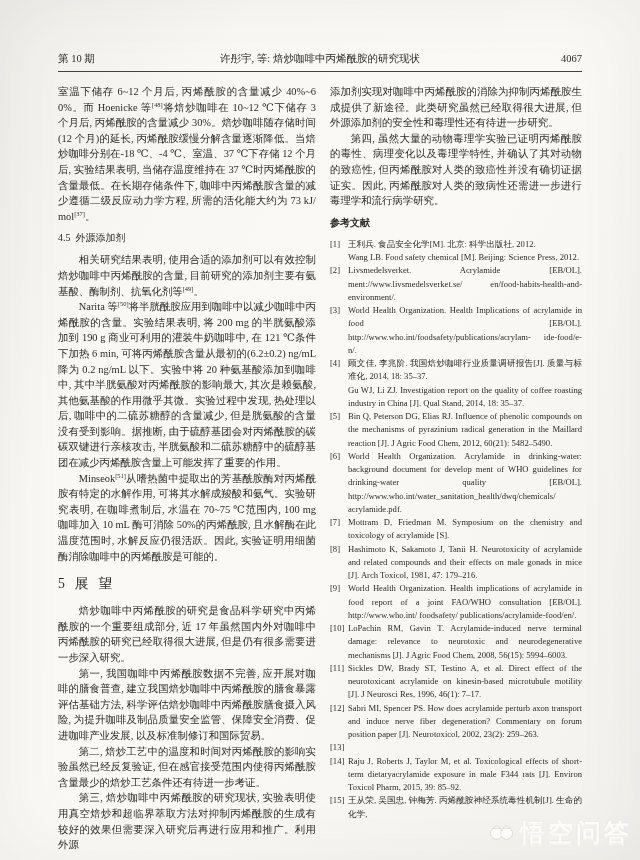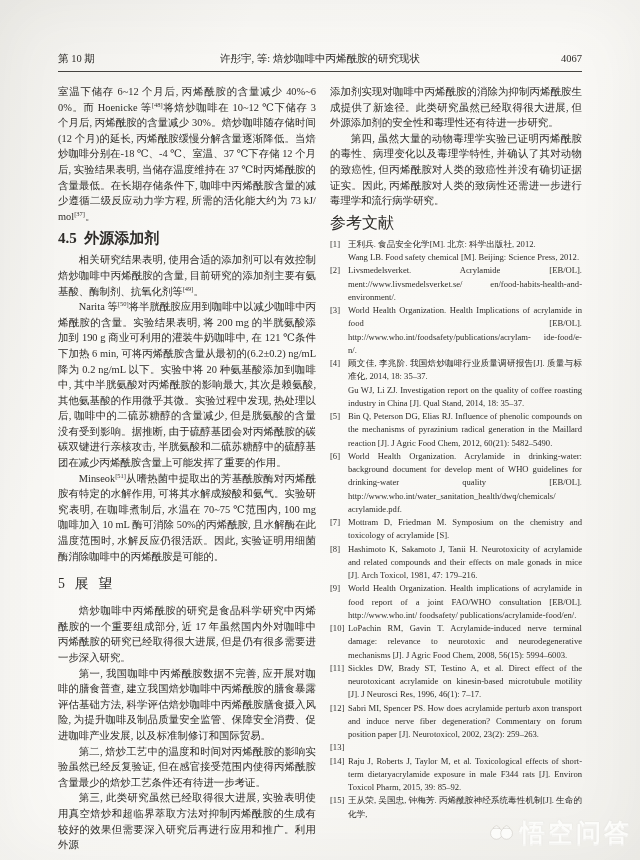--- a/index.html
+++ b/index.html
@@ -29,30 +29,30 @@
     display:flex;gap:14px;
   }
   .col-left{width:258px;}
   .col-right{width:252px;}
   .p,.p-cont{
     font-size:10.4px;line-height:15.6px;text-align:justify;
     word-break:break-all;overflow-wrap:anywhere;margin:0;
   }
   .p{text-indent:2em;}
   .h2{
-    font-weight:bold;font-size:15px;line-height:14px;
+    font-weight:normal;font-size:10px;line-height:14px;
     margin:7px 0 7px;white-space:pre;
   }
   .h1{
     font-weight:normal;font-size:13.8px;line-height:17px;
     margin:11px 0 11px;white-space:pre;letter-spacing:1px;
   }
   sup.cite{font-size:0.62em;vertical-align:super;line-height:0;}
   .refs-heading{
-    font-weight:normal;font-size:16px;line-height:14px;margin:7px 0 8px;
+    font-weight:bold;font-size:10px;line-height:14px;margin:7px 0 8px;
   }
   .ref-item{
     display:flex;font-size:8.6px;line-height:13.25px;margin:0;
   }
   .ref-num{flex:0 0 18px;}
   .ref-text{flex:1;text-align:justify;overflow-wrap:anywhere;}
   .ref-entry{margin:0;}
   .watermark{
     position:absolute;right:8px;bottom:11px;
     display:flex;align-items:center;gap:5px;
@@ -79,21 +79,21 @@
     <div class="col col-left">
         <div class="p-cont">室温下储存 6~12 个月后, 丙烯酰胺的含量减少 40%~60%。而 Hoenicke 等<sup class="cite">[48]</sup>将焙炒咖啡在 10~12 ℃下储存 3 个月后, 丙烯酰胺的含量减少 30%。焙炒咖啡随存储时间(12 个月)的延长, 丙烯酰胺缓慢分解含量逐渐降低。当焙炒咖啡分别在-18 ℃、-4 ℃、室温、37 ℃下存储 12 个月后, 实验结果表明, 当储存温度维持在 37 ℃时丙烯酰胺的含量最低。在长期存储条件下, 咖啡中丙烯酰胺含量的减少遵循二级反应动力学方程, 所需的活化能大约为 73 kJ/mol<sup class="cite">[37]</sup>。</div>
         <div class="h2">4.5  外源添加剂</div>
         <div class="p">相关研究结果表明, 使用合适的添加剂可以有效控制焙炒咖啡中丙烯酰胺的含量, 目前研究的添加剂主要有氨基酸、酶制剂、抗氧化剂等<sup class="cite">[49]</sup>。</div>
         <div class="p">Narita 等<sup class="cite">[50]</sup>将半胱酰胺应用到咖啡中以减少咖啡中丙烯酰胺的含量。实验结果表明, 将 200 mg 的半胱氨酸添加到 190 g 商业可利用的灌装牛奶咖啡中, 在 121 ℃条件下加热 6 min, 可将丙烯酰胺含量从最初的(6.2±0.2) ng/mL 降为 0.2 ng/mL 以下。实验中将 20 种氨基酸添加到咖啡中, 其中半胱氨酸对丙烯酰胺的影响最大, 其次是赖氨酸, 其他氨基酸的作用微乎其微。实验过程中发现, 热处理以后, 咖啡中的二硫苏糖醇的含量减少, 但是胱氨酸的含量没有受到影响。据推断, 由于硫醇基团会对丙烯酰胺的碳碳双键进行亲核攻击, 半胱氨酸和二硫苏糖醇中的硫醇基团在减少丙烯酰胺含量上可能发挥了重要的作用。</div>
         <div class="p">Minseok<sup class="cite">[51]</sup>从嗜热菌中提取出的芳基酰胺酶对丙烯酰胺有特定的水解作用, 可将其水解成羧酸和氨气。实验研究表明, 在咖啡煮制后, 水温在 70~75 ℃范围内, 100 mg 咖啡加入 10 mL 酶可消除 50%的丙烯酰胺, 且水解酶在此温度范围时, 水解反应仍很活跃。因此, 实验证明用细菌酶消除咖啡中的丙烯酰胺是可能的。</div>
         <div class="h1">5  展  望</div>
         <div class="p">焙炒咖啡中丙烯酰胺的研究是食品科学研究中丙烯酰胺的一个重要组成部分, 近 17 年虽然国内外对咖啡中丙烯酰胺的研究已经取得很大进展, 但是仍有很多需要进一步深入研究。</div>
         <div class="p">第一, 我国咖啡中丙烯酰胺数据不完善, 应开展对咖啡的膳食普查, 建立我国焙炒咖啡中丙烯酰胺的膳食暴露评估基础方法, 科学评估焙炒咖啡中丙烯酰胺膳食摄入风险, 为提升咖啡及制品质量安全监管、保障安全消费、促进咖啡产业发展, 以及标准制修订和国际贸易。</div>
         <div class="p">第二, 焙炒工艺中的温度和时间对丙烯酰胺的影响实验虽然已经反复验证, 但在感官接受范围内使得丙烯酰胺含量最少的焙炒工艺条件还有待进一步考证。</div>
-        <div class="p">第三, 此类研究虽然已经取得很大进展, 实验表明使用真空焙炒和超临界萃取方法对抑制丙烯酰胺的生成有较好的效果但需要深入研究后再进行应用和推广。利用外源</div>
+        <div class="p">第三, 焙炒咖啡中丙烯酰胺的研究现状, 实验表明使用真空焙炒和超临界萃取方法对抑制丙烯酰胺的生成有较好的效果但需要深入研究后再进行应用和推广。利用外源</div>
       </div>
     <div class="col col-right">
       <div>
           <div class="p-cont">添加剂实现对咖啡中丙烯酰胺的消除为抑制丙烯酰胺生成提供了新途径。此类研究虽然已经取得很大进展, 但外源添加剂的安全性和毒理性还有待进一步研究。</div>
           <div class="p">第四, 虽然大量的动物毒理学实验已证明丙烯酰胺的毒性、病理变化以及毒理学特性, 并确认了其对动物的致癌性, 但丙烯酰胺对人类的致癌性并没有确切证据证实。因此, 丙烯酰胺对人类的致病性还需进一步进行毒理学和流行病学研究。</div>
         </div>
       <div class="refs-heading">参考文献</div>
       <div>
           <div class="ref-item">
             <span class="ref-num">[1]</span>

